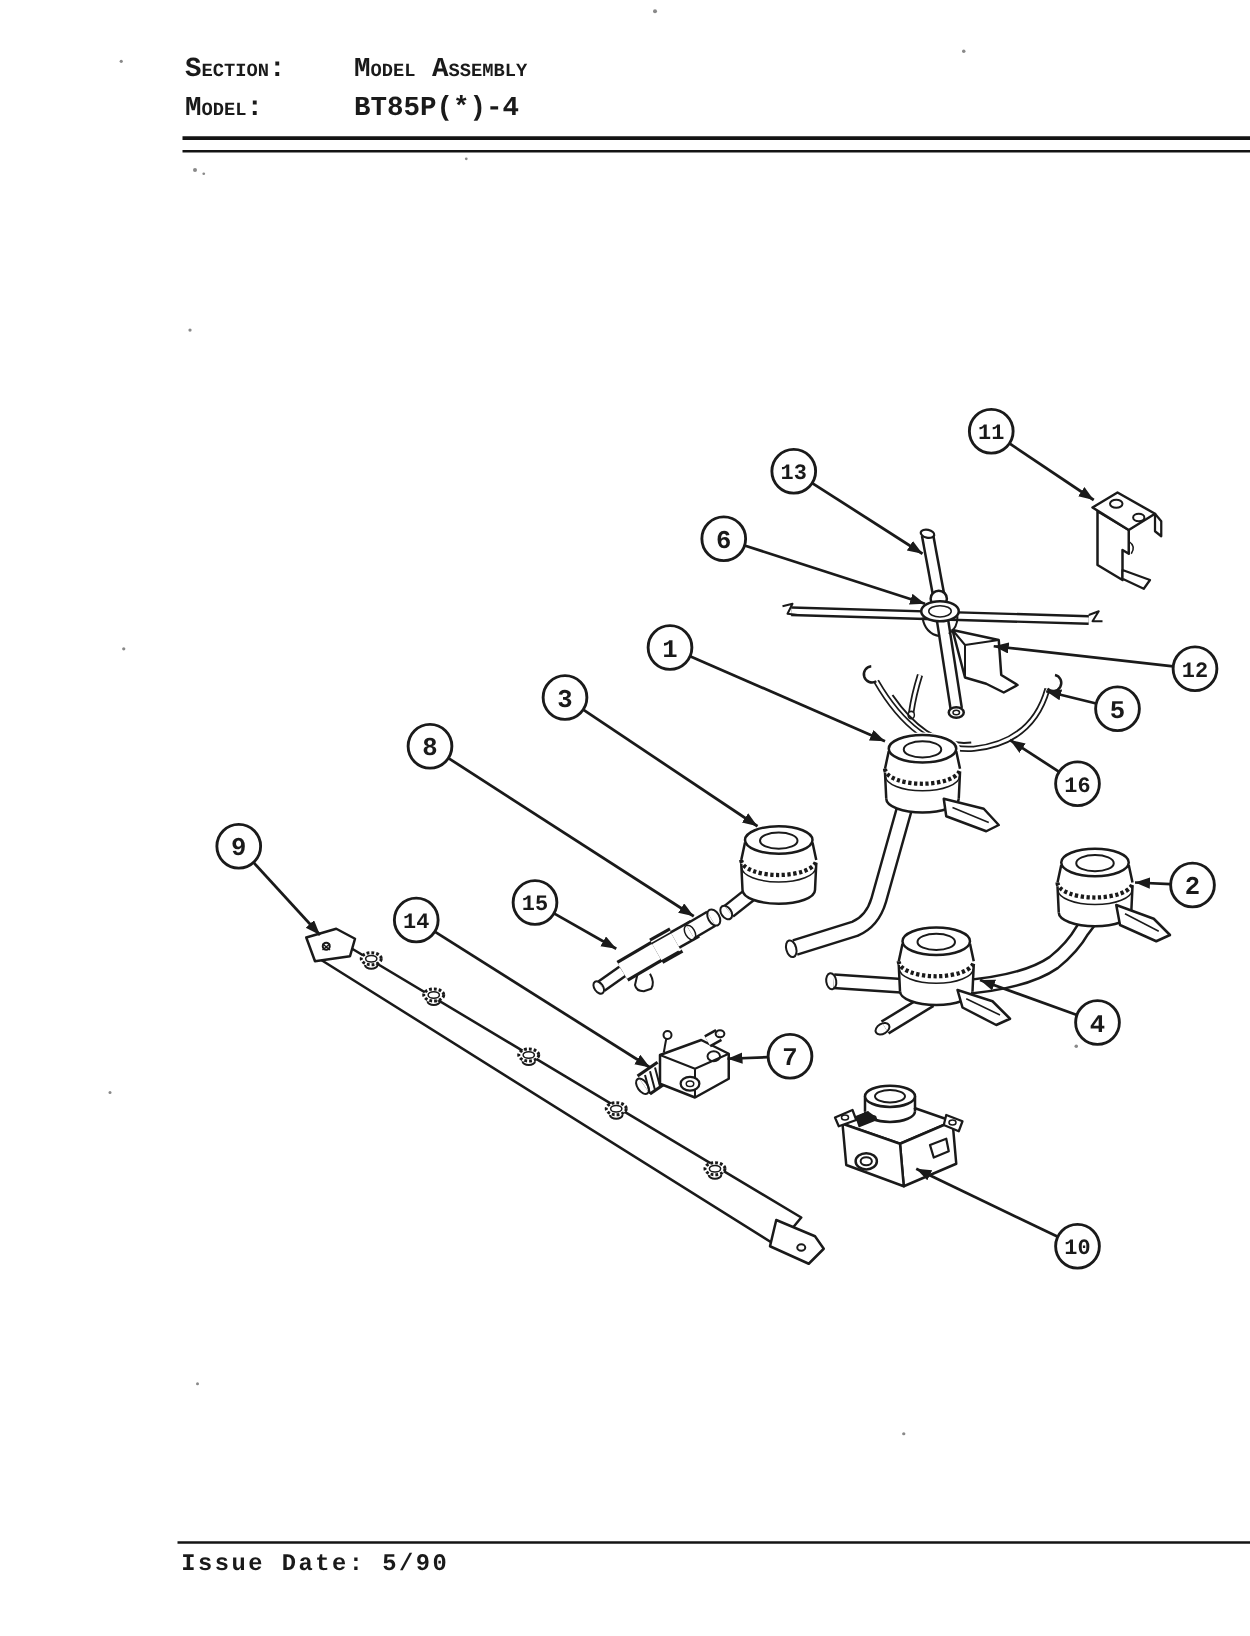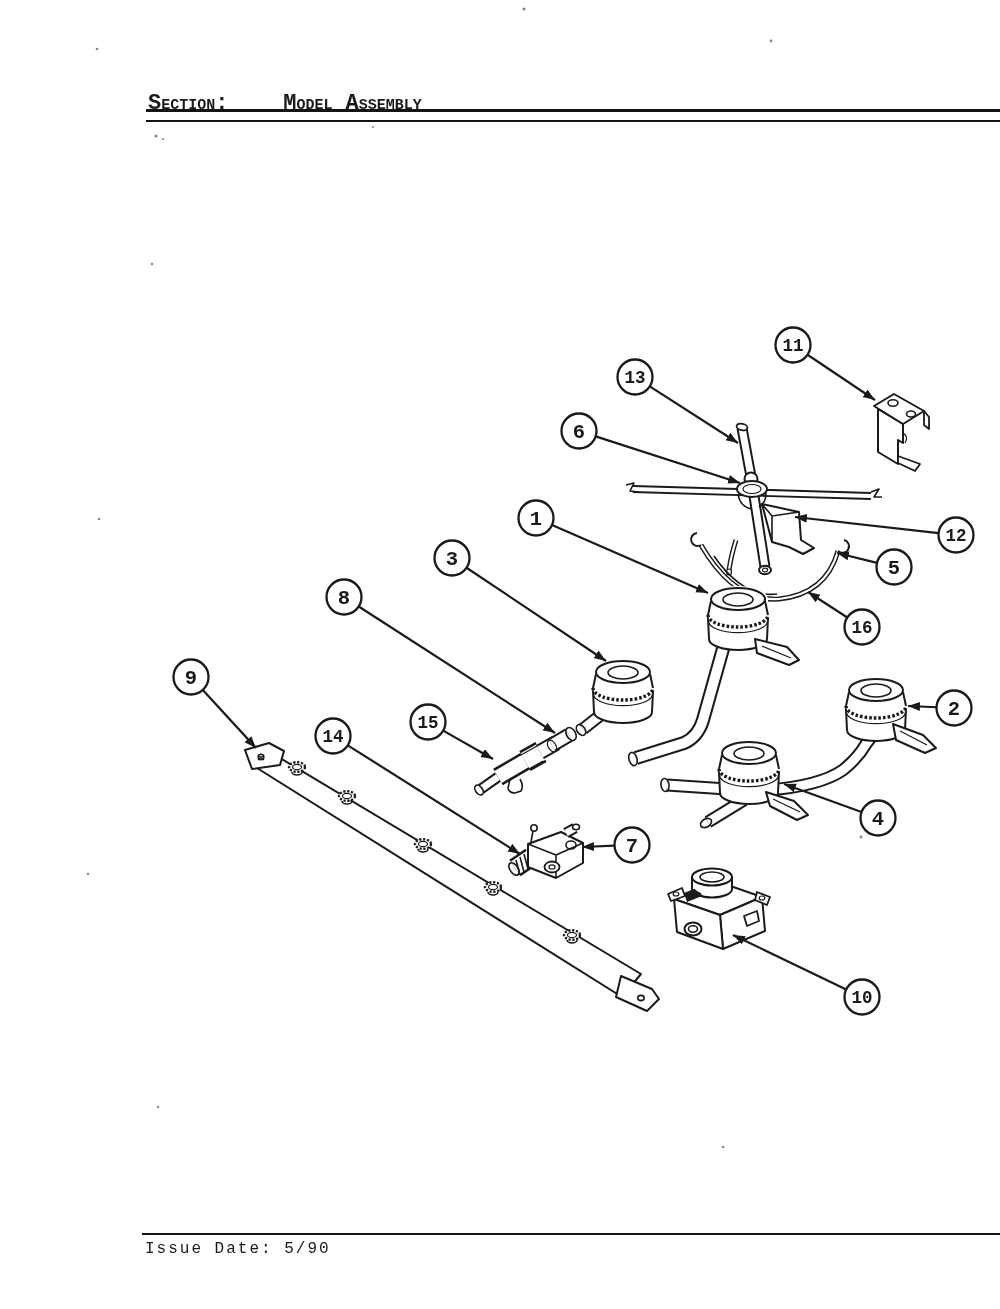--- a/index.html
+++ b/index.html
@@ -4,26 +4,26 @@
 <style>
   html,body{margin:0;padding:0;background:#e8e8e8;}
   .sheet{
     position:relative;width:1000px;height:1309px;background:#ffffff;
     font-family:"Liberation Mono","DejaVu Sans Mono",monospace;color:#1a1a1a;
     overflow:hidden;margin:0 auto;
   }
   .hdr{position:absolute;left:148px;top:40px;font-variant:small-caps;
        font-size:22px;font-weight:700;letter-spacing:0px;line-height:31px;}
   .hdr .row{white-space:nowrap;}
-  .hdr .lbl{display:inline-block;width:122px;margin-top:48px;}
+  .hdr .lbl{display:inline-block;width:122px;}
   .rule{position:absolute;background:#141414;}
   .rule.r1{left:146px;right:0;top:109px;height:2.6px;}
   .rule.r2{left:146px;right:0;top:120px;height:2.2px;}
   .rule.r3{left:142px;right:0;top:1233px;height:2.4px;}
-  .ftr{position:absolute;left:145px;top:1240px;font-size:16px;font-weight:400;
+  .ftr{position:absolute;left:145px;top:1240px;font-size:19px;font-weight:700;
        letter-spacing:2px;white-space:nowrap;}
   svg.art{position:absolute;left:0;top:0;width:1000px;height:1309px;}
   
   .s2{stroke:#1a1a1a;stroke-width:2;fill:none;stroke-linejoin:round;}
   .s16{stroke:#1a1a1a;stroke-width:1.6;fill:none;stroke-linejoin:round;}
   .s12{stroke:#1a1a1a;stroke-width:1.2;fill:none;}
   .wf{fill:#ffffff;stroke:#1a1a1a;stroke-width:2;stroke-linejoin:round;}
   .wf18{fill:#ffffff;stroke:#1a1a1a;stroke-width:1.8;stroke-linejoin:round;}
   .to{stroke:#1a1a1a;fill:none;stroke-linejoin:round;}
   .ti{stroke:#ffffff;fill:none;stroke-linejoin:round;}
@@ -31,20 +31,24 @@
 </style>
 </head>
 <body>
 
 <div class="sheet">
 
   <div class="hdr">
     <div class="row">
       <span class="lbl">Section:</span>
       <span class="val">Model Assembly</span>
+    </div>
+    <div class="row">
+      <span class="lbl">Model:</span>
+      <span class="val">BT85P(*)-4</span>
     </div>
   </div>
 
   <div class="rule r1"></div>
   <div class="rule r2"></div>
   <div class="rule r3"></div>
 
   <div class="ftr"><span>Issue Date:</span>&nbsp;<span>5/90</span></div>
 
   <svg class="art" viewBox="0 0 1000 1309">

